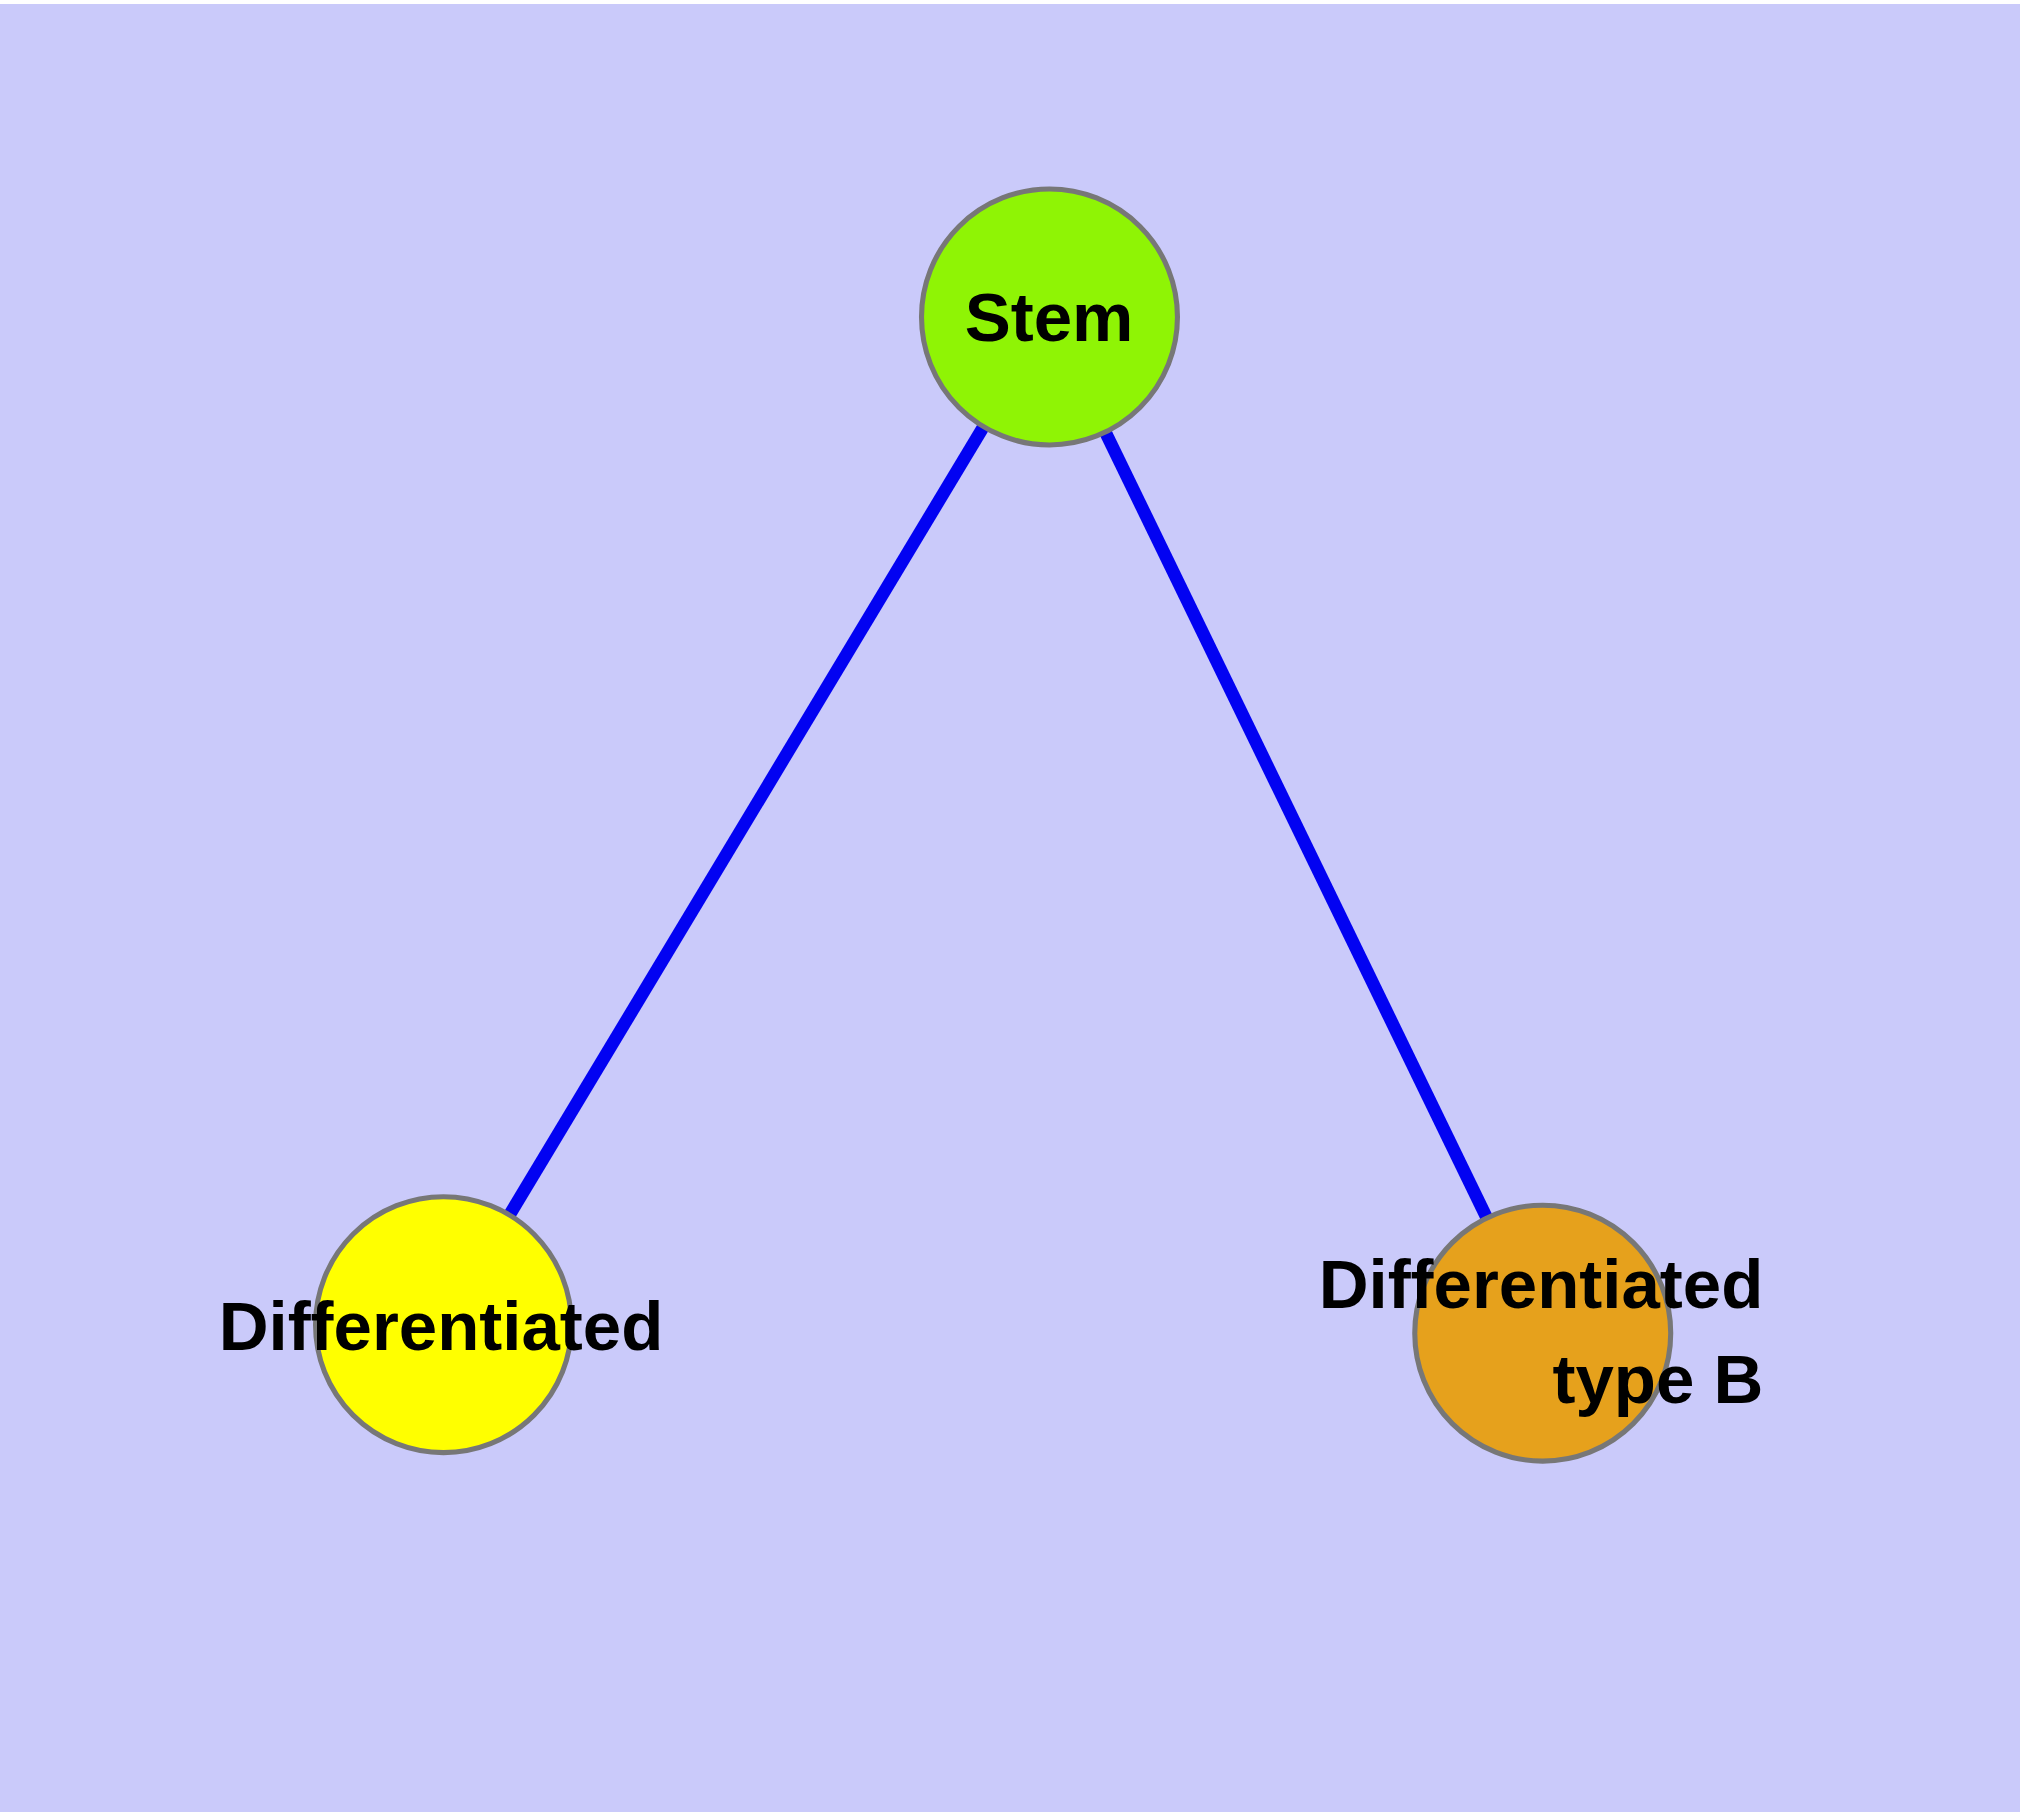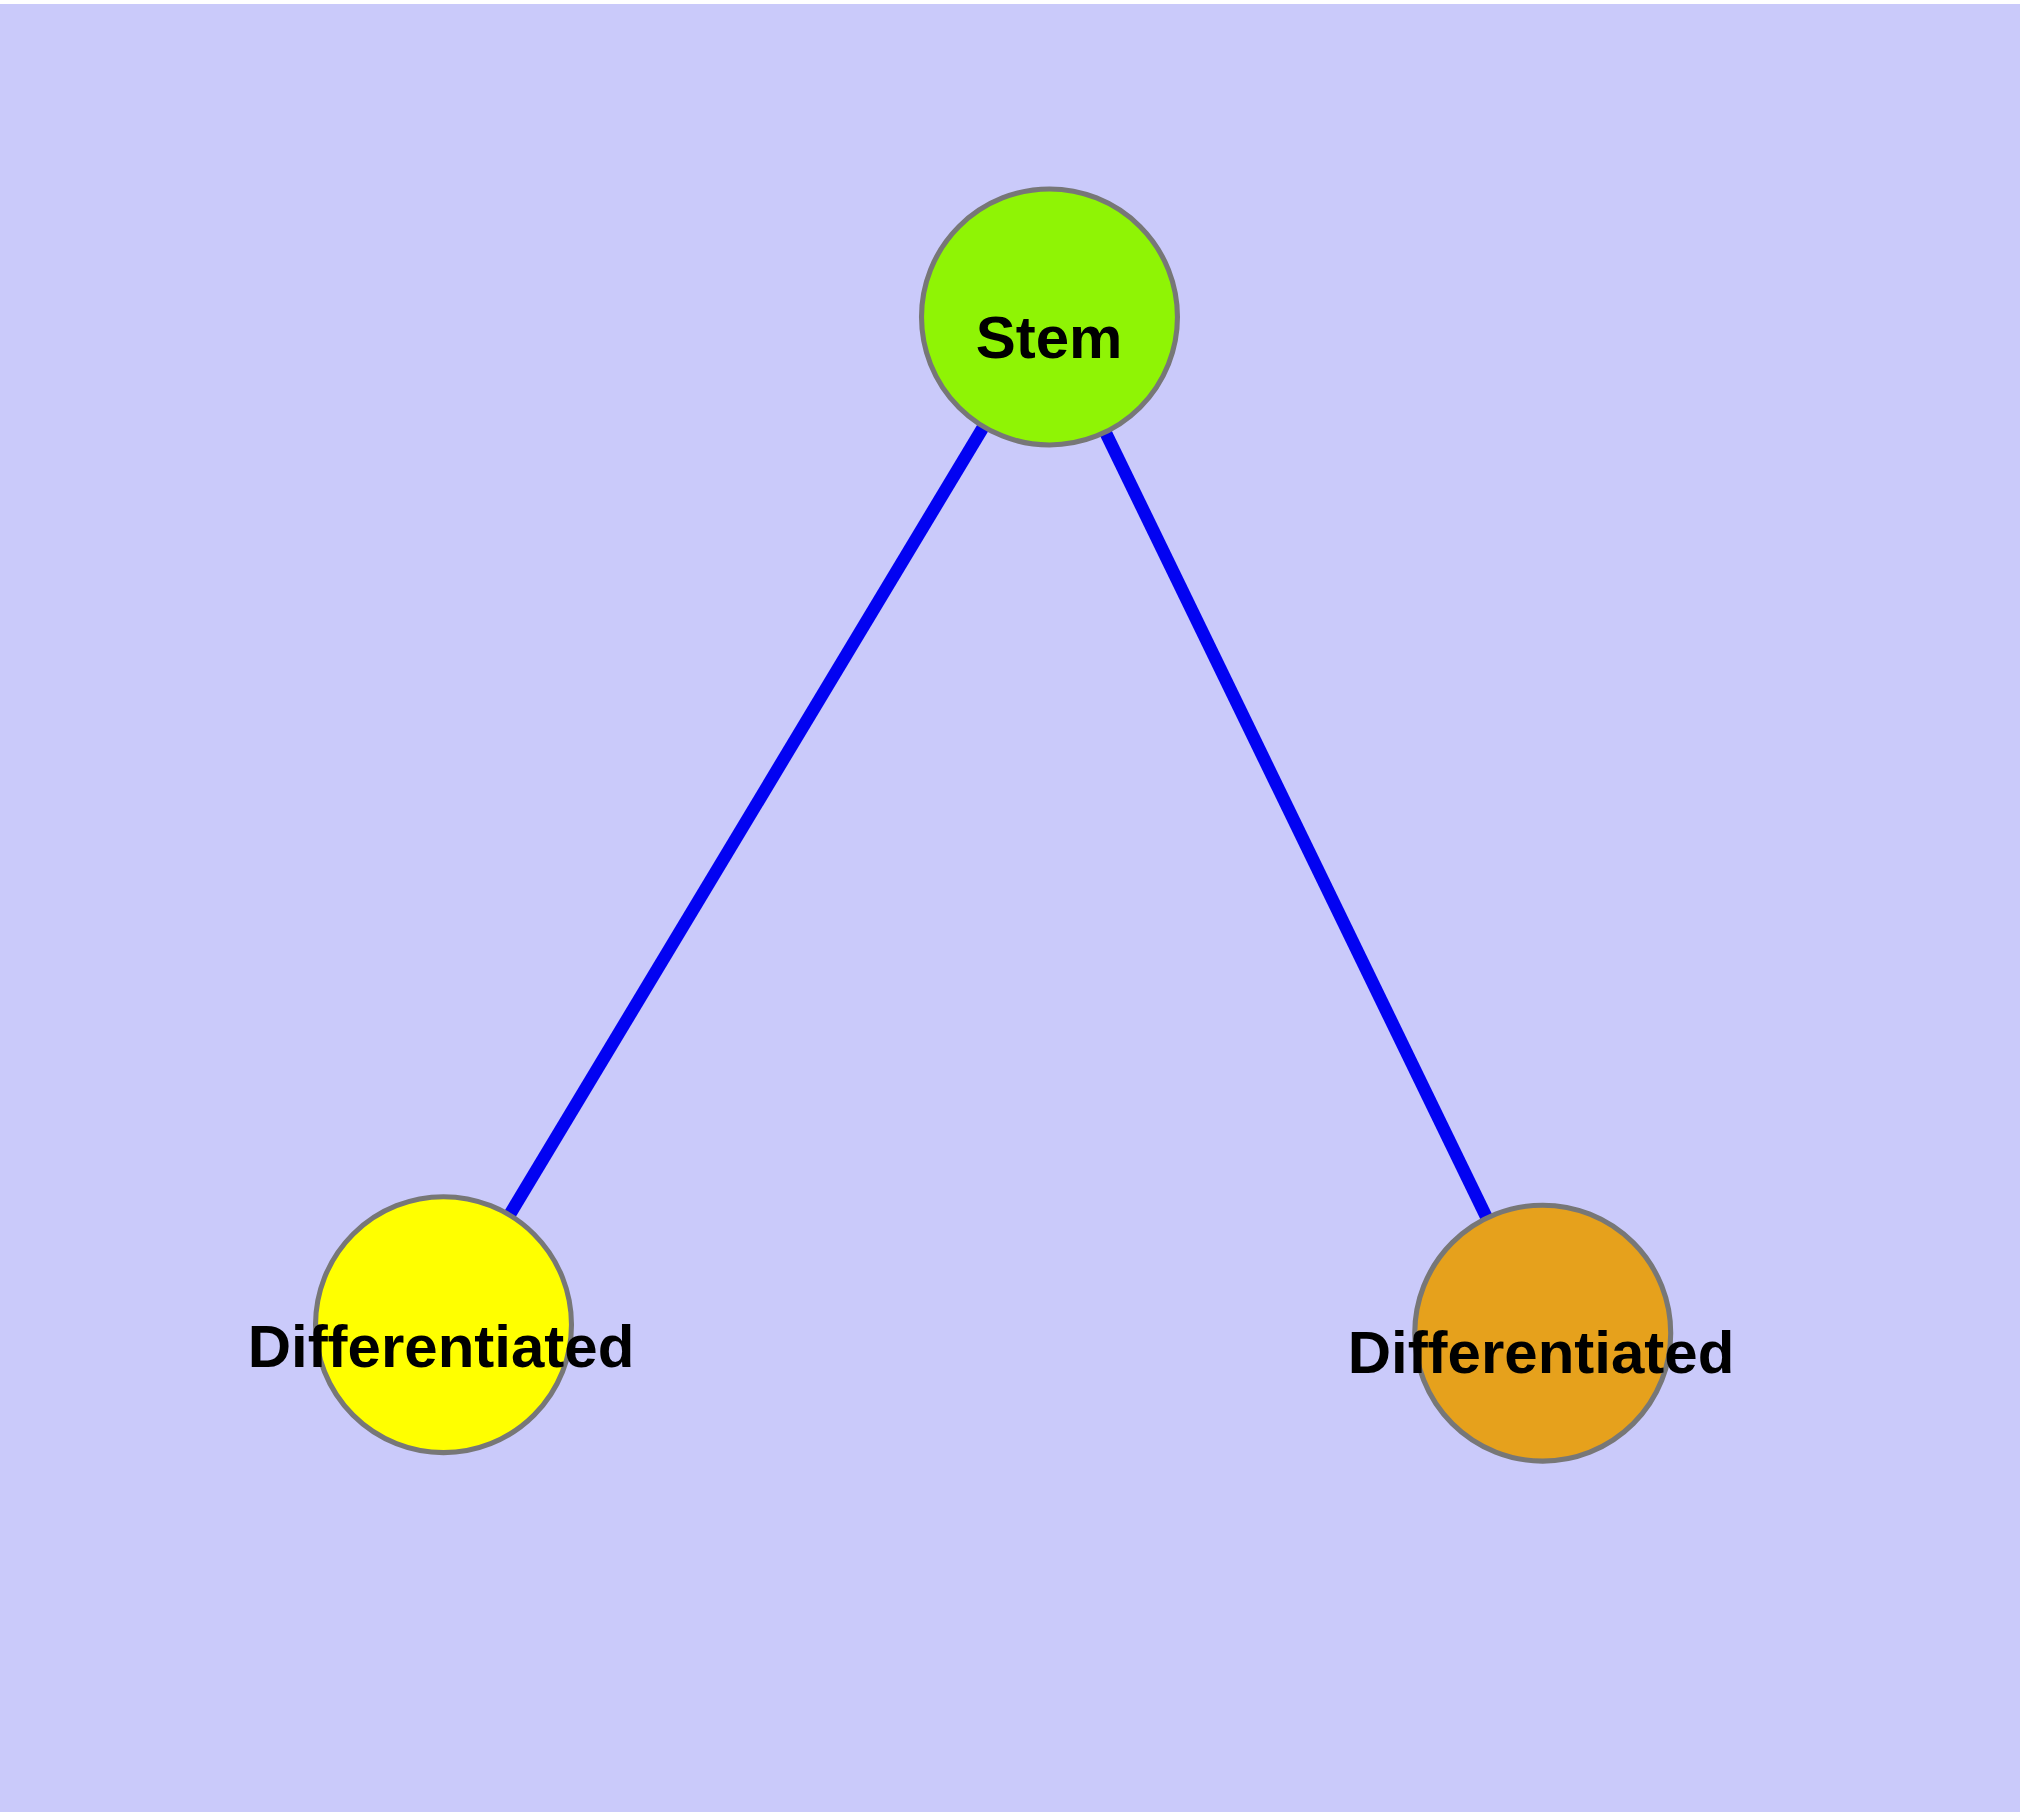--- a/index.html
+++ b/index.html
@@ -34,24 +34,23 @@
     stroke-linecap: butt;
   }
   .graph-svg circle {
     stroke-width: 6px;
   }
   .node-label {
     position: absolute;
     transform: translate(-50%, -50%);
     text-align: right;
     font-weight: 700;
-    font-size: 60px;
+    font-size: 69px;
     line-height: 95px;
     white-space: nowrap;
-    margin-top: 20px;
   }
 </style>
 </head>
 <body>
 
 <div class="page">
 
   <div class="canvas-bg" style="background-color: rgb(202, 202, 250);"></div>
 
   <svg class="graph-svg" viewBox="0 0 2384 2138">
@@ -70,16 +69,17 @@
   <div class="node-label" style="left: 1049px; top: 317px; color: rgb(0, 0, 0);">
     <div>Stem</div>
   </div>
 
   <div class="node-label" style="left: 441px; top: 1326px; color: rgb(0, 0, 0);">
     <div>Differentiated</div>
   </div>
 
   <div class="node-label" style="left: 1541px; top: 1332px; color: rgb(0, 0, 0);">
     <div>Differentiated</div>
+    <div>type B</div>
   </div>
 
 </div>
 
 
 </body></html>

